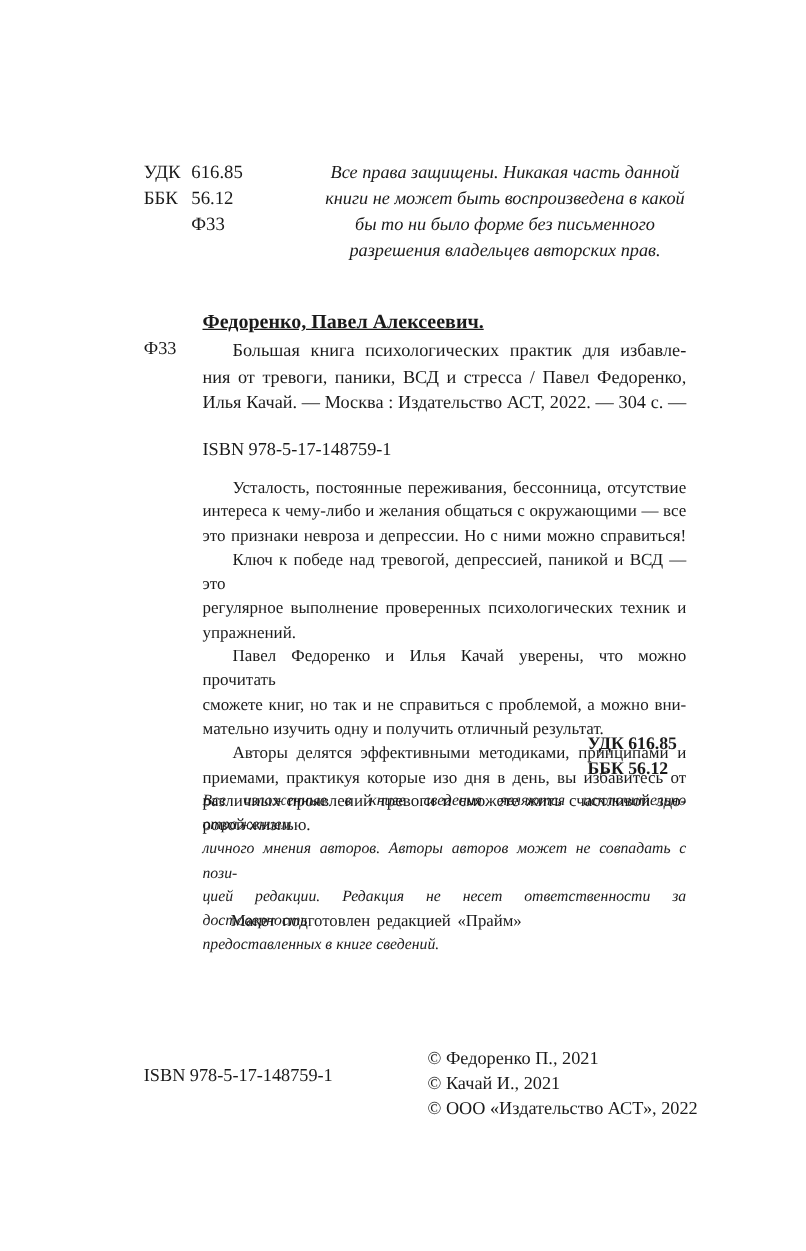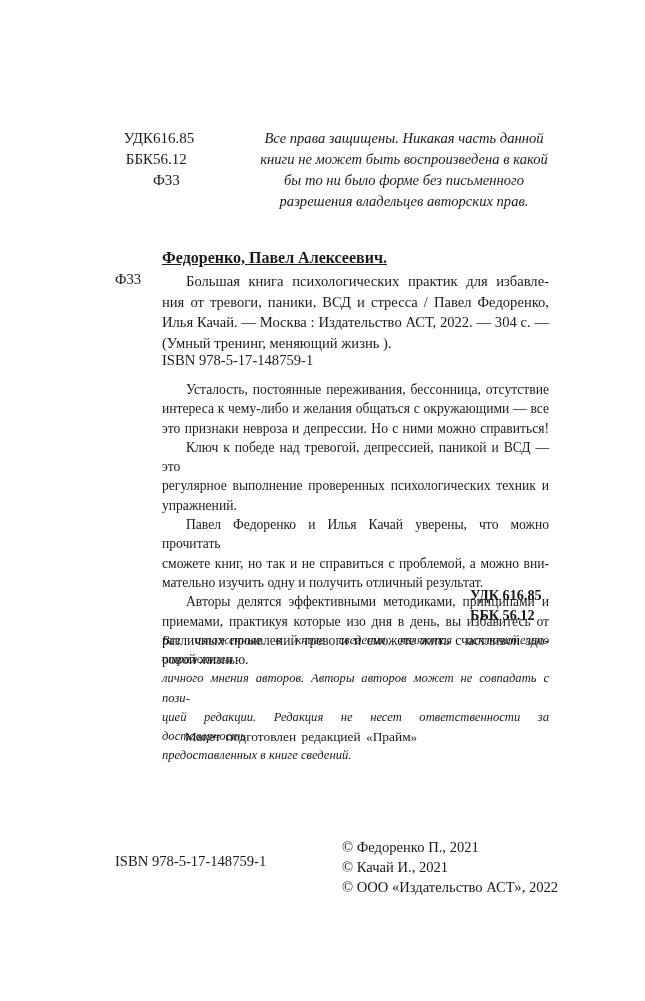--- a/index.html
+++ b/index.html
@@ -5,21 +5,21 @@
   html, body { margin: 0; padding: 0; background: #ffffff; }
   body { width: 645px; height: 1001px; position: relative; overflow: hidden; color: #1a1a1a; font-family: "DejaVu Serif", "Liberation Serif", serif; }
   .abs { position: absolute; }
   .serif { font-family: "Liberation Serif", "DejaVu Serif", serif; }
   .t14 { font-size: 14.2px; line-height: 19.6px; }
   .ital { font-style: italic; }
   .bold { font-weight: bold; }
   .line { white-space: nowrap; display: block; }
   .just { text-align: justify; text-align-last: justify; display: block; white-space: normal; }
   .codes-top { left: 115px; top: 128px; }
-  .codes-top .row { display: flex; text-align: right; }
+  .codes-top .row { display: flex; }
   .codes-top .k { width: 38px; }
   .rights { left: 258px; top: 128px; width: 292px; text-align: center; }
   .author { left: 162px; top: 249px; }
   .f33 { left: 115px; top: 271px; }
   .biblio { left: 162px; top: 271px; width: 387px; }
   .biblio .first { text-indent: 24px; }
   .isbn1 { left: 162px; top: 352px; }
   .annot { left: 162px; top: 380px; width: 387px; }
   .annot .ind { text-indent: 24px; }
   .codes-bottom { left: 470px; top: 585px; text-align: left; }
@@ -53,21 +53,20 @@
   <span class="line">разрешения владельцев авторских прав.</span>
 </div>
 
 <div class="abs author serif bold" style="font-size:16px;text-decoration:underline;">Федоренко, Павел Алексеевич.</div>
 <div class="abs f33 serif" style="font-size:14.6px;">Ф33</div>
 
 <div class="abs biblio serif" style="font-size:14.6px;line-height:20.5px;">
   <span class="just first">Большая книга психологических практик для избавле-</span>
   <span class="just">ния от тревоги, паники, ВСД и стресса / Павел Федоренко,</span>
   <span class="just">Илья Качай. — Москва : Издательство АСТ, 2022. — 304 с. —</span>
-  <span class="line">(Умный тренинг, меняющий жизнь ).</span>
 </div>
 
 <div class="abs isbn1 serif" style="font-size:14.6px;">ISBN 978-5-17-148759-1</div>
 
 <div class="abs annot serif" style="font-size:13.6px;line-height:19.3px;">
   <span class="just ind">Усталость, постоянные переживания, бессонница, отсутствие</span>
   <span class="just">интереса к чему-либо и желания общаться с окружающими — все</span>
   <span class="just">это признаки невроза и депрессии. Но с ними можно справиться!</span>
   <span class="just ind">Ключ к победе над тревогой, депрессией, паникой и ВСД — это</span>
   <span class="just">регулярное выполнение проверенных психологических техник и</span>

